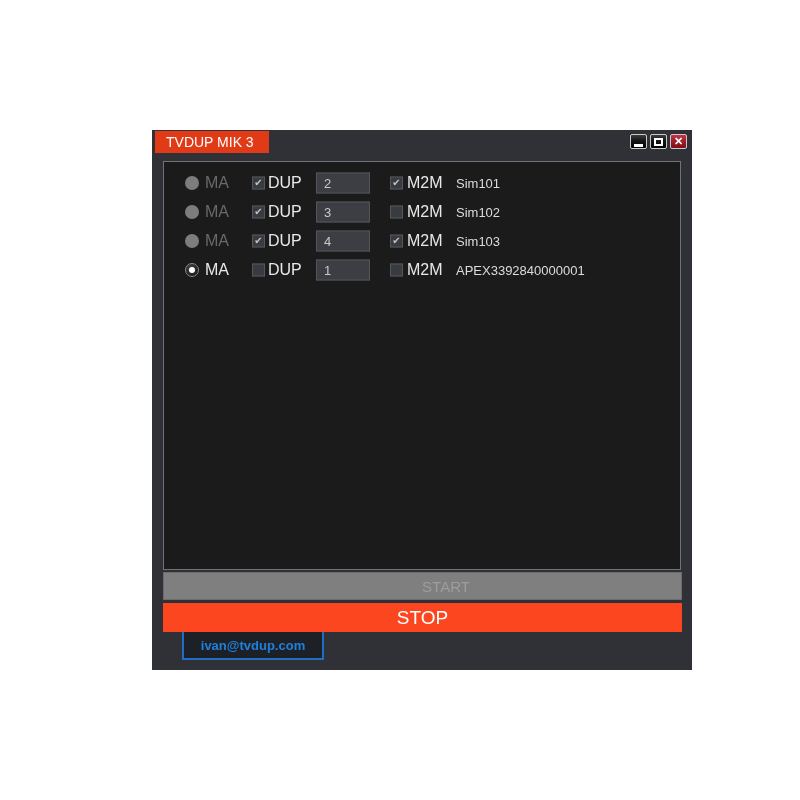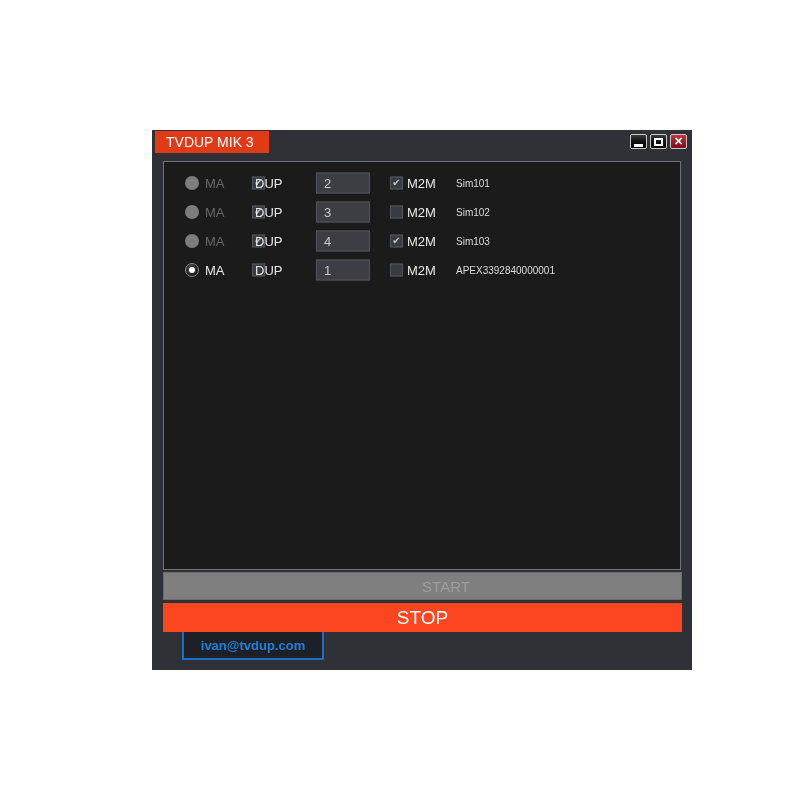--- a/index.html
+++ b/index.html
@@ -34,21 +34,21 @@
   .panel {
     position:absolute; left:11px; top:31px; width:518px; height:409px;
     background:#1b1b1b; border:1px solid #6f7276; padding-top:6px;
   }
   .row { position:relative; height:29px; }
   .cell { position:absolute; top:50%; transform:translateY(-50%); }
 
   .c-radio { left:21px; }
   .c-ma    { left:41px; }
   .c-dupcb { left:88px; }
-  .c-dup   { left:91px; }
+  .c-dup   { left:104px; }
   .c-num   { left:152px; }
   .c-m2mcb { left:226px; }
   .c-m2m   { left:243px; }
   .c-sim   { left:292px; }
 
   .radio {
     width:14px; height:14px; border-radius:50%;
     background:#7d7d7d; display:flex; align-items:center; justify-content:center;
     cursor:pointer;
   }
@@ -57,24 +57,24 @@
     border:1px solid #8a8a8a;
   }
   .radio.on::after { content:""; width:6px; height:6px; border-radius:50%; background:#ffffff; }
 
   .checkbox {
     width:13px; height:13px; background:#383b40; border:1px solid #53565b;
     display:flex; align-items:center; justify-content:center; cursor:pointer;
   }
   .checkbox.checked::after { content:"✔"; color:#c2c2c2; font-size:10px; line-height:1; }
 
-  .lbl { color:#e8e8e8; font-size:13px; white-space:nowrap; }
+  .lbl { color:#e8e8e8; font-size:16px; white-space:nowrap; }
   .lbl.ma { color:#696969; }
   .lbl.ma.enabled { color:#e8e8e8; }
-  .simlbl { color:#dcdcdc; font-size:10px; white-space:nowrap; }
+  .simlbl { color:#dcdcdc; font-size:13px; white-space:nowrap; }
 
   .numfield {
     width:54px; height:21px; background:#3d3e44; border:1px solid #54555b;
     color:#c9c9c9; font-size:13px; font-family:"Liberation Sans", sans-serif;
     padding:0 0 0 7px; outline:none;
   }
 
   
   .btn-start {
     position:absolute; left:11px; top:442px; width:519px; height:28px;

